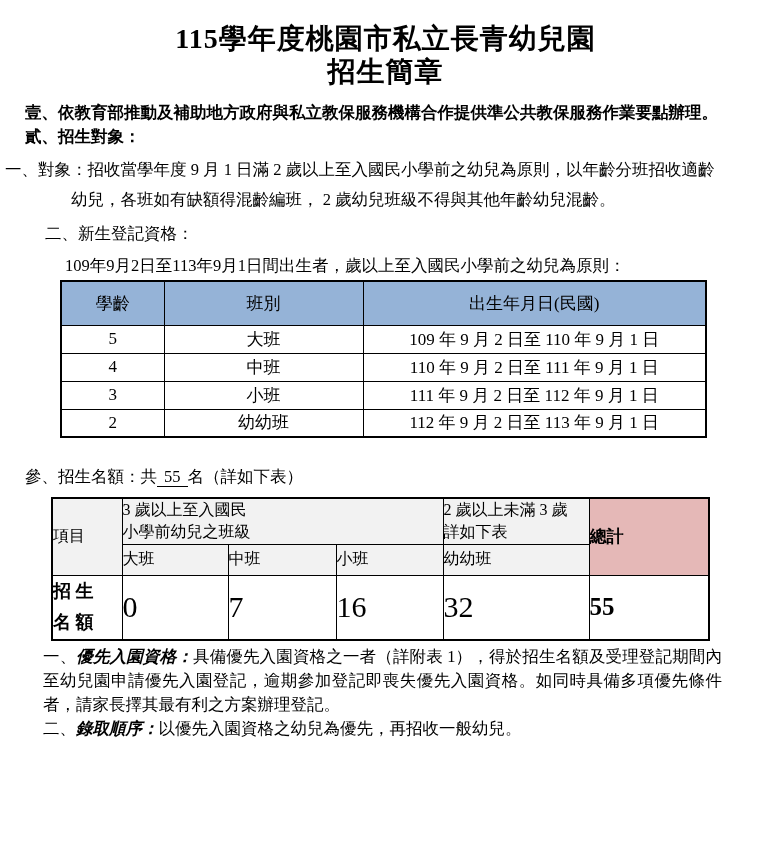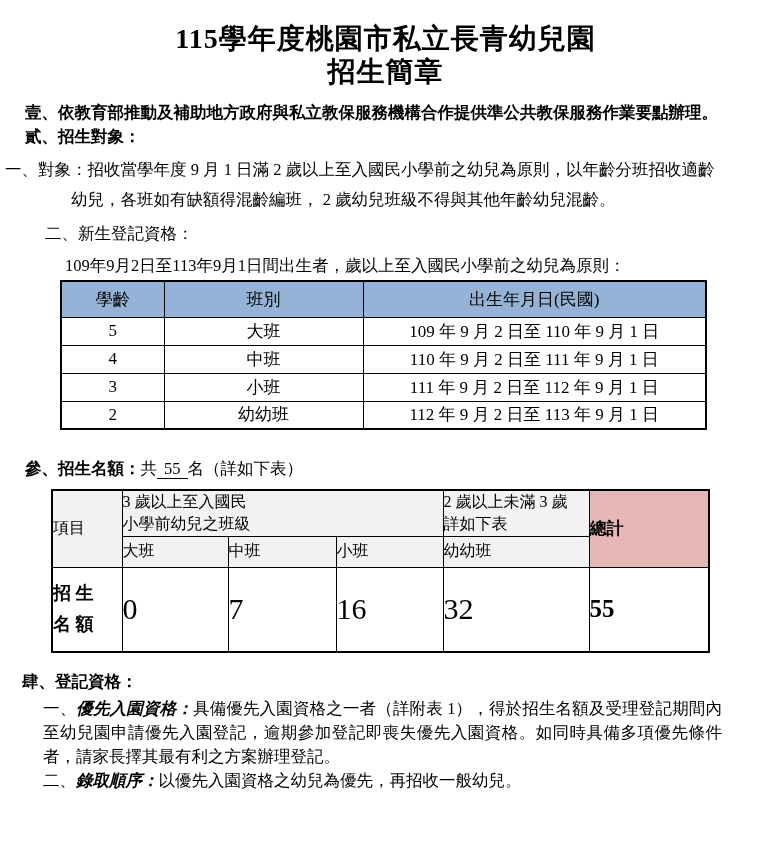--- a/index.html
+++ b/index.html
@@ -59,50 +59,50 @@
     width: 645px;
     border: 2px solid #000;
   }
   .table1 th, .table1 td {
     border: 1px solid #000;
     text-align: center;
     vertical-align: middle;
     font-size: 17px;
     font-weight: normal;
   }
-  .table1 thead tr { height: 36px; }
+  .table1 thead tr { height: 44px; }
   .table1 tbody tr { height: 28px; }
 
   .sec3-line {
     margin: 27px 0 0 25px;
     font-size: 16.5px;
     line-height: 24px;
   }
-  .sec3-line .heading { font-weight: bold; }
+  .sec3-line .heading { font-weight: normal; }
   .underlined-count {
     border-bottom: 1px solid #000;
     padding: 0 7px;
   }
 
   .table2 {
     margin: 8px 0 0 51px;
     width: 657px;
     border: 2px solid #000;
   }
   .table2 th, .table2 td {
     border: 1px solid #000;
     text-align: left;
     vertical-align: middle;
     font-weight: normal;
     font-size: 16px;
   }
   .table2 .hdr-bg { background: #f2f2f2; }
   .table2 .row-group { height: 46px; }
   .table2 .row-sub { height: 31px; }
-  .table2 .row-data { height: 85px; }
+  .table2 .row-data { height: 65px; }
   .table2 .group-hdr { line-height: 22px; }
   .table2 .total-hdr {
     background: #e5b8b7;
     font-weight: bold;
     font-size: 17px;
   }
   .table2 .row-label {
     font-size: 18px;
     font-weight: bold;
     line-height: 31px;
@@ -224,19 +224,18 @@
         </td>
         <td class="num-cell">0</td>
         <td class="num-cell">7</td>
         <td class="num-cell">16</td>
         <td class="num-cell">32</td>
         <td class="total-cell">55</td>
       </tr>
     </tbody>
   </table>
 
-  <div class="sec4-heading">肆、登記資格：</div>
 
   <div class="sec4-item1"><span>一、</span><span class="bold-inline">優先入園資格：</span><span>具備優先入園資格之一者（詳附表 1），得於招生名額及受理登記期間內至幼兒園申請優先入園登記，逾期參加登記即喪失優先入園資格。如同時具備多項優先條件者，請家長擇其最有利之方案辦理登記。</span></div>
 
   <div class="sec4-item2"><span>二、</span><span class="bold-inline">錄取順序：</span><span>以優先入園資格之幼兒為優先，再招收一般幼兒。</span></div>
 
 </div>
 
 </body></html>

